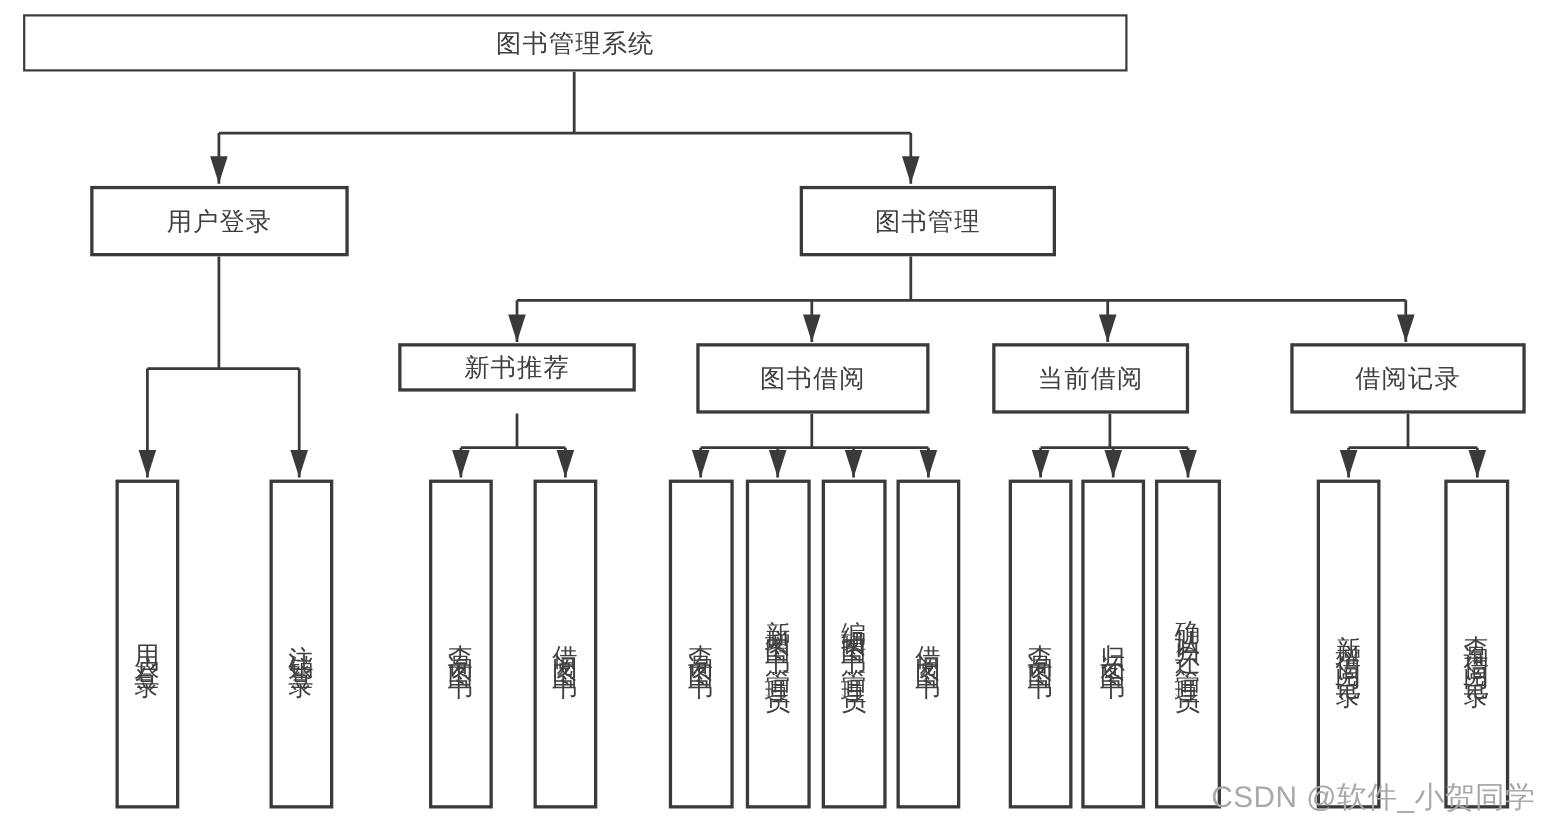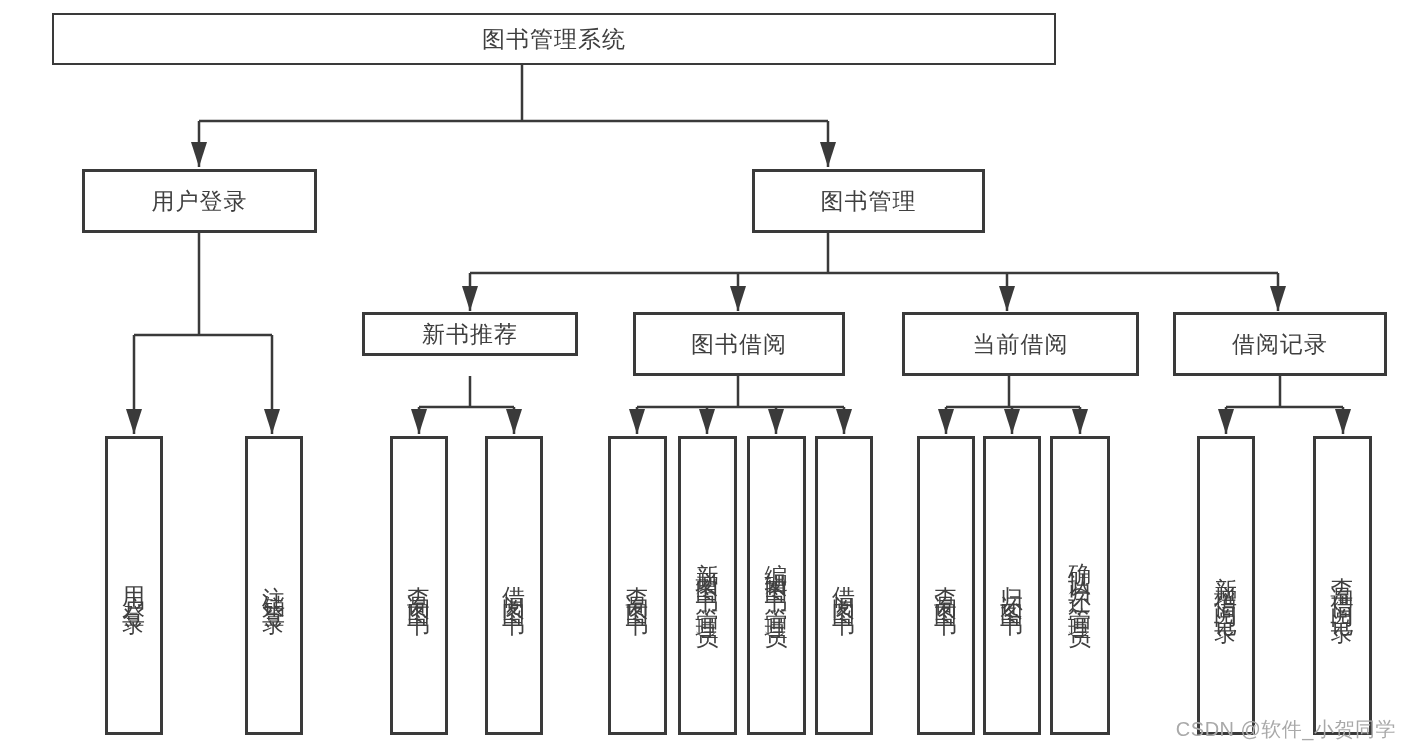--- a/index.html
+++ b/index.html
@@ -29,33 +29,33 @@
     background: #ffffff;
     display: flex;
     align-items: center;
     justify-content: center;
     color: #3f3f3f;
     font-size: 23px;
     letter-spacing: 1px;
     z-index: 2;
     line-height: 1;
   }
-  .box.root { border-width: 2.5px; margin-left: 31px; }
+  .box.root { border-width: 2.5px; }
   .vtext {
     writing-mode: vertical-rl;
     text-orientation: mixed;
     letter-spacing: 9px;
     line-height: 1.05;
     white-space: nowrap;
   }
   .watermark {
     position: absolute;
     right: 9px;
     bottom: 4px;
-    font-size: 20px;
+    font-size: 27px;
     color: #a9a9a9;
     letter-spacing: 0.5px;
     z-index: 10;
     white-space: nowrap;
   }
 </style>
 </head>
 <body>
 
 <div class="stage">
@@ -114,31 +114,31 @@
     </g>
   </svg>
 
   <div class="box root" style="left:21px; top:13px; width:1004px; height:52px;">
     <span>图书管理系统</span>
   </div>
 
   <div class="box" style="left:82px; top:169px; width:235px; height:64px;">
     <span>用户登录</span>
   </div>
-  <div class="box" style="left:752px; top:169px; width:233px; height:64px;">
+  <div class="box" style="left:727px; top:169px; width:233px; height:64px;">
     <span>图书管理</span>
   </div>
 
   <div class="box" style="left:362px; top:312px; width:216px; height:44px;">
     <span>新书推荐</span>
   </div>
   <div class="box" style="left:633px; top:312px; width:212px; height:64px;text-align:right;">
     <span>图书借阅</span>
   </div>
-  <div class="box" style="left:902px; top:312px; width:237px; height:64px;">
+  <div class="box" style="left:902px; top:312px; width:179px; height:64px;">
     <span>当前借阅</span>
   </div>
   <div class="box" style="left:1173px; top:312px; width:214px; height:64px;">
     <span>借阅记录</span>
   </div>
 
   <div class="box" style="left:105px; top:436px; width:58px; height:299px;">
     <span class="vtext">用户登录</span>
   </div>
   <div class="box" style="left:245px; top:436px; width:58px; height:299px;">

